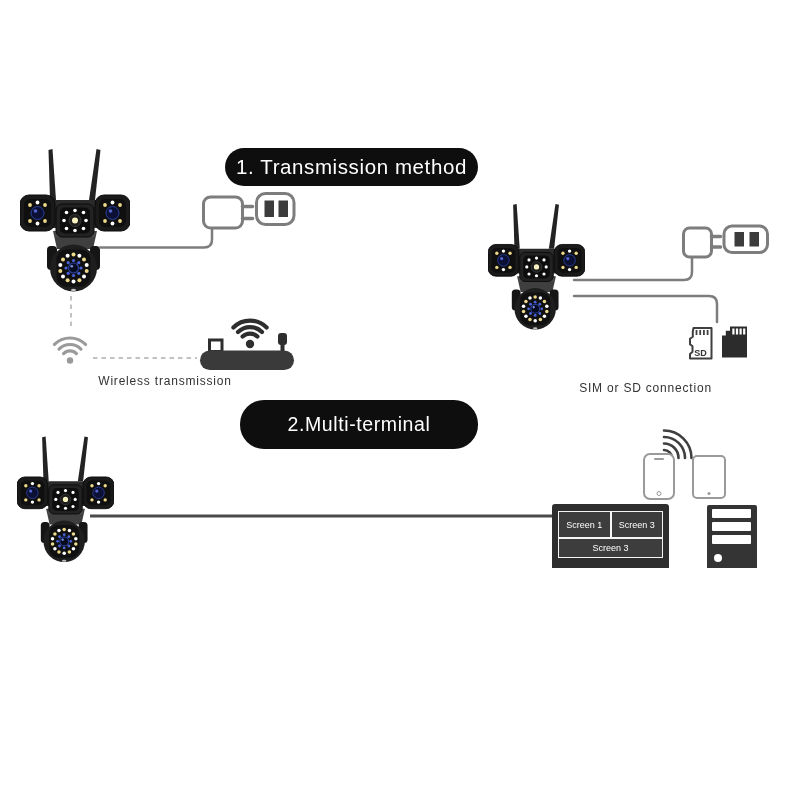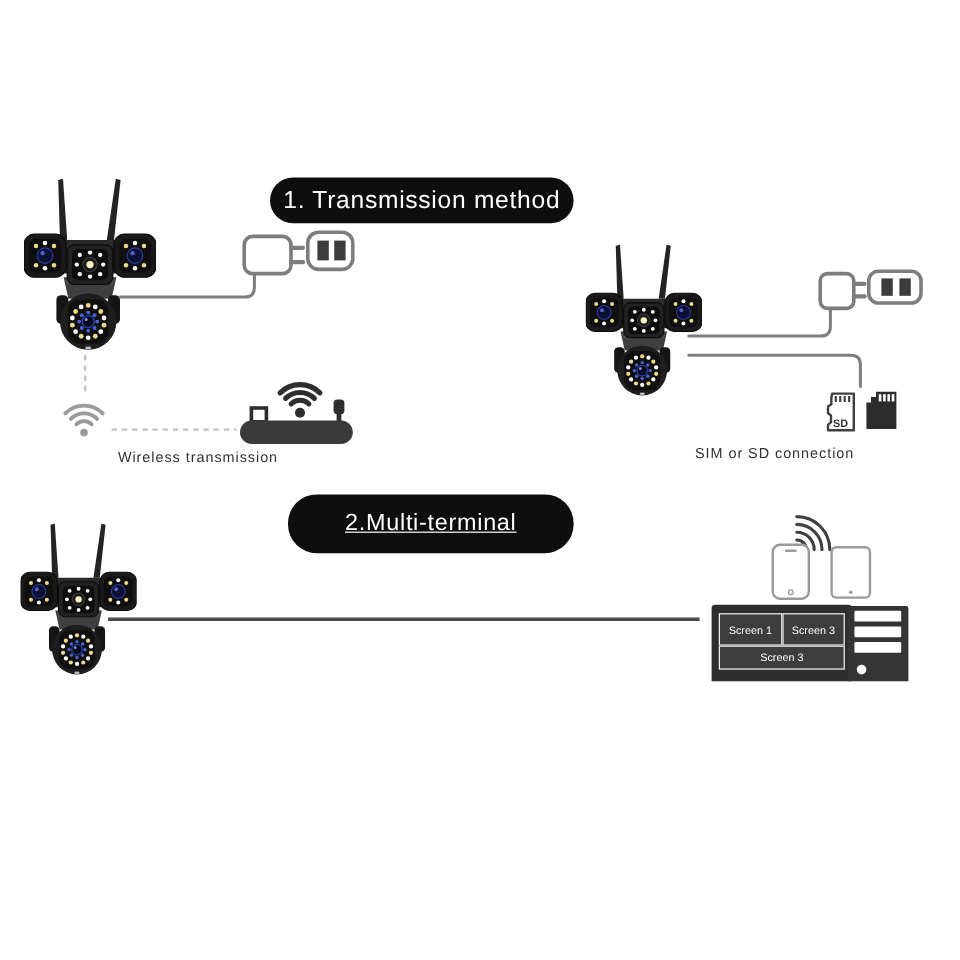--- a/index.html
+++ b/index.html
@@ -11,25 +11,25 @@
     --sd-dark:#2c2c2c;
   }
   html,body{margin:0;padding:0;background:#ffffff;}
   body{font-family:"Liberation Sans", sans-serif;}
   .canvas{position:relative;width:800px;height:568px;background:#ffffff;overflow:hidden;}
   
   .banner{position:absolute;background:var(--banner-bg);color:var(--banner-text);
     display:flex;flex-direction:column;align-items:center;justify-content:center;
     text-align:center;letter-spacing:0.6px;}
   .banner1{left:225px;top:148px;width:253px;height:38px;border-radius:19px;font-size:20.5px;}
-  .banner2{left:240px;top:412px;width:238px;height:49px;border-radius:24px;font-size:19.5px;line-height:21px;text-decoration:underline;}
+  .banner2{left:240px;top:400px;width:238px;height:49px;border-radius:24px;font-size:19.5px;line-height:21px;}
   
   .caption{position:absolute;color:var(--caption-text);font-size:12px;text-align:center;letter-spacing:0.8px;}
   .caption1{left:45px;top:374px;width:240px;}
-  .caption2{left:528px;top:371px;width:235px;}
+  .caption2{left:528px;top:381px;width:235px;}
   
   .cam{position:absolute;}
   
   .overlay{position:absolute;left:0;top:0;width:800px;height:800px;pointer-events:none;}
   .cable{fill:none;stroke:var(--cable-gray);stroke-width:2.5;stroke-linecap:round;}
   .outline-icon{fill:#ffffff;stroke:var(--cable-gray);stroke-width:3;}
   .prong{stroke:var(--cable-gray);stroke-width:3.5;stroke-linecap:round;}
   .socket-pin{fill:#3c3c3c;}
   .dashed{stroke:var(--dashed-gray);stroke-width:2;stroke-dasharray:4.5 4;fill:none;}
   .wifi-gray-arc{stroke:var(--wifi-gray);stroke-width:3.2;fill:none;stroke-linecap:round;}
@@ -39,21 +39,21 @@
   .router-body{fill:var(--router-dark);}
   .router-part{fill:var(--icon-dark);}
   .router-port{fill:#ffffff;stroke:var(--icon-dark);stroke-width:3;}
   .sd-outline{fill:#ffffff;stroke:#3f3f3f;stroke-width:2;stroke-linejoin:round;}
   .sd-pin{stroke:#3f3f3f;stroke-width:1.8;}
   .sd-black{fill:var(--sd-dark);}
   .sd-text{font-family:"Liberation Sans", sans-serif;font-size:9px;font-weight:bold;fill:#333333;}
   .fan-arc{stroke:#3f3f3f;stroke-width:2.6;fill:none;stroke-linecap:round;}
   .line2{stroke:var(--line-dark);stroke-width:3;}
   
-  .monitor{position:absolute;left:593px;top:504px;width:117px;height:70px;background:var(--monitor-frame);border-radius:3px;}
+  .monitor{position:absolute;left:552px;top:504px;width:117px;height:70px;background:var(--monitor-frame);border-radius:3px;}
   .screen-grid{position:absolute;left:6px;top:7px;width:105px;display:flex;flex-direction:column;}
   .srow{display:flex;}
   .cell{box-sizing:border-box;border:1.3px solid var(--screen-cell-border);background:var(--screen-cell-bg);
     color:var(--screen-text);font-size:9px;display:flex;align-items:center;justify-content:center;height:27px;}
   .cell-half{flex:1;}
   .cell-full{height:20px;}
   .stand{position:absolute;left:628px;top:573px;width:34px;height:17px;background:var(--monitor-frame);
     clip-path:polygon(30% 0,70% 0,100% 100%,0 100%);}
   .mbase{position:absolute;left:581px;top:589px;width:120px;height:11px;background:var(--monitor-frame);border-radius:2px;}
   

